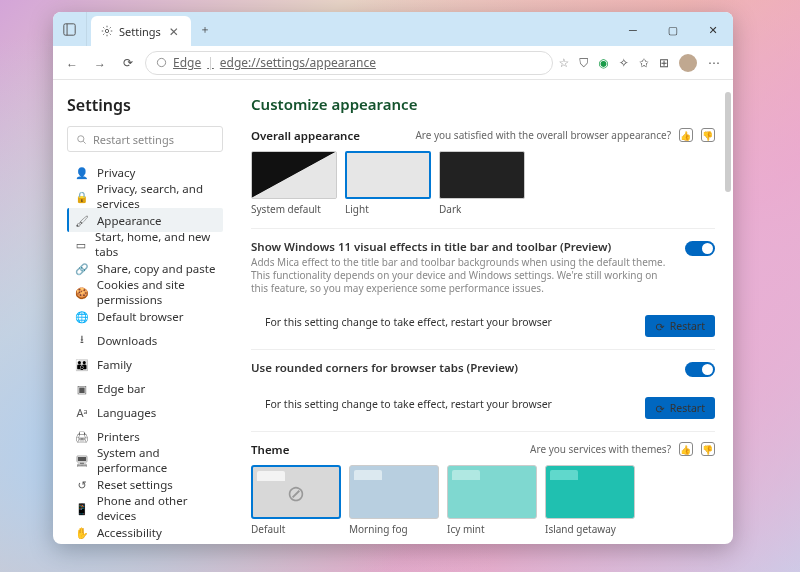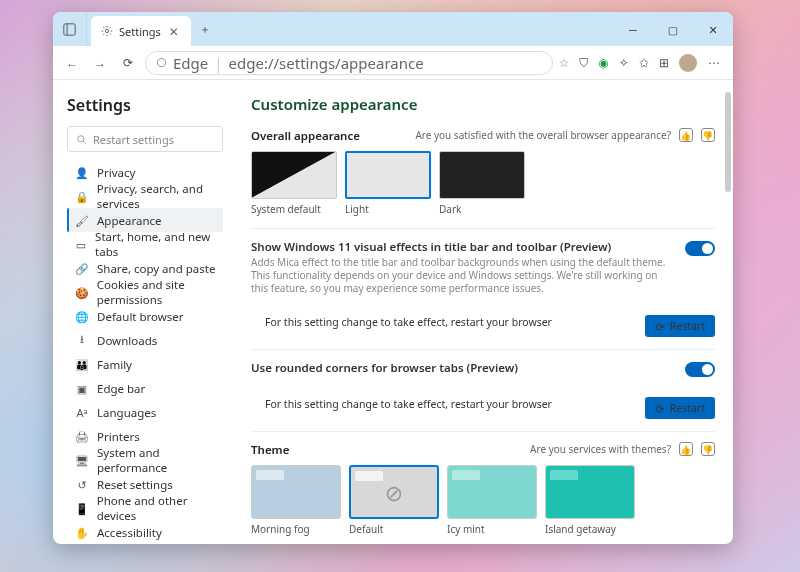--- a/index.html
+++ b/index.html
@@ -35,21 +35,21 @@
 .newtab { width: 28px; display:flex; align-items:center; justify-content:center; color:#444; }
 .winctrls { margin-left:auto; display:flex; }
 .winctrls div { width: 40px; display:flex; align-items:center; justify-content:center; color:#333; font-size:11px; }
 .toolbar {
   height: 34px; display:flex; align-items:center; gap:6px; padding:0 8px;
   border-bottom: 1px solid #e5e5e5; font-size:12px; color:#444;
 }
 .toolbar .navbtn { width:22px; text-align:center; color:#555; }
 .address {
   flex:1; height:24px; border:1px solid #ddd; border-radius:12px;
-  display:flex; align-items:center; gap:6px; padding:0 10px; color:#666; font-size:15px;
+  display:flex; align-items:center; gap:6px; padding:0 10px; color:#666; font-size:12px;text-decoration:underline;
 }
 .address .label { color:#666; }
 .address .sep { color:#ccc; }
 .tool-icons { display:flex; gap:10px; padding:0 4px; }
 .tool-icons span { color:#555; font-size:12px; }
 .avatar { width:18px; height:18px; border-radius:50%; background:#c0a890; }
 .content { flex:1; display:flex; overflow:hidden; }
 .sidebar { width:180px; padding:14px 10px 0 14px; overflow:hidden; }
 .sidebar h2 { font-size:16px; font-weight:600; margin-bottom:10px; color:#222; }
 .search {
@@ -317,28 +317,28 @@
           <div class="lhs">
             <h3>Theme</h3>
           </div>
           <div class="feedback">
             <span>Are you services with themes?</span>
             <span class="thumb">👍</span>
             <span class="thumb">👎</span>
           </div>
         </div>
         <div class="theme-grid" id="theme-grid">
+            <div class="theme-card selected">
+              <div class="theme-sw t0"></div>
+              <div class="theme-label">Default</div>
+            </div>
             <div class="theme-card">
               <div class="theme-sw t1"></div>
               <div class="theme-label">Morning fog</div>
             </div>
-            <div class="theme-card selected">
-              <div class="theme-sw t0"></div>
-              <div class="theme-label">Default</div>
-            </div>
             <div class="theme-card">
               <div class="theme-sw t2"></div>
               <div class="theme-label">Icy mint</div>
             </div>
             <div class="theme-card">
               <div class="theme-sw t3"></div>
               <div class="theme-label">Island getaway</div>
             </div>
           </div>
 

